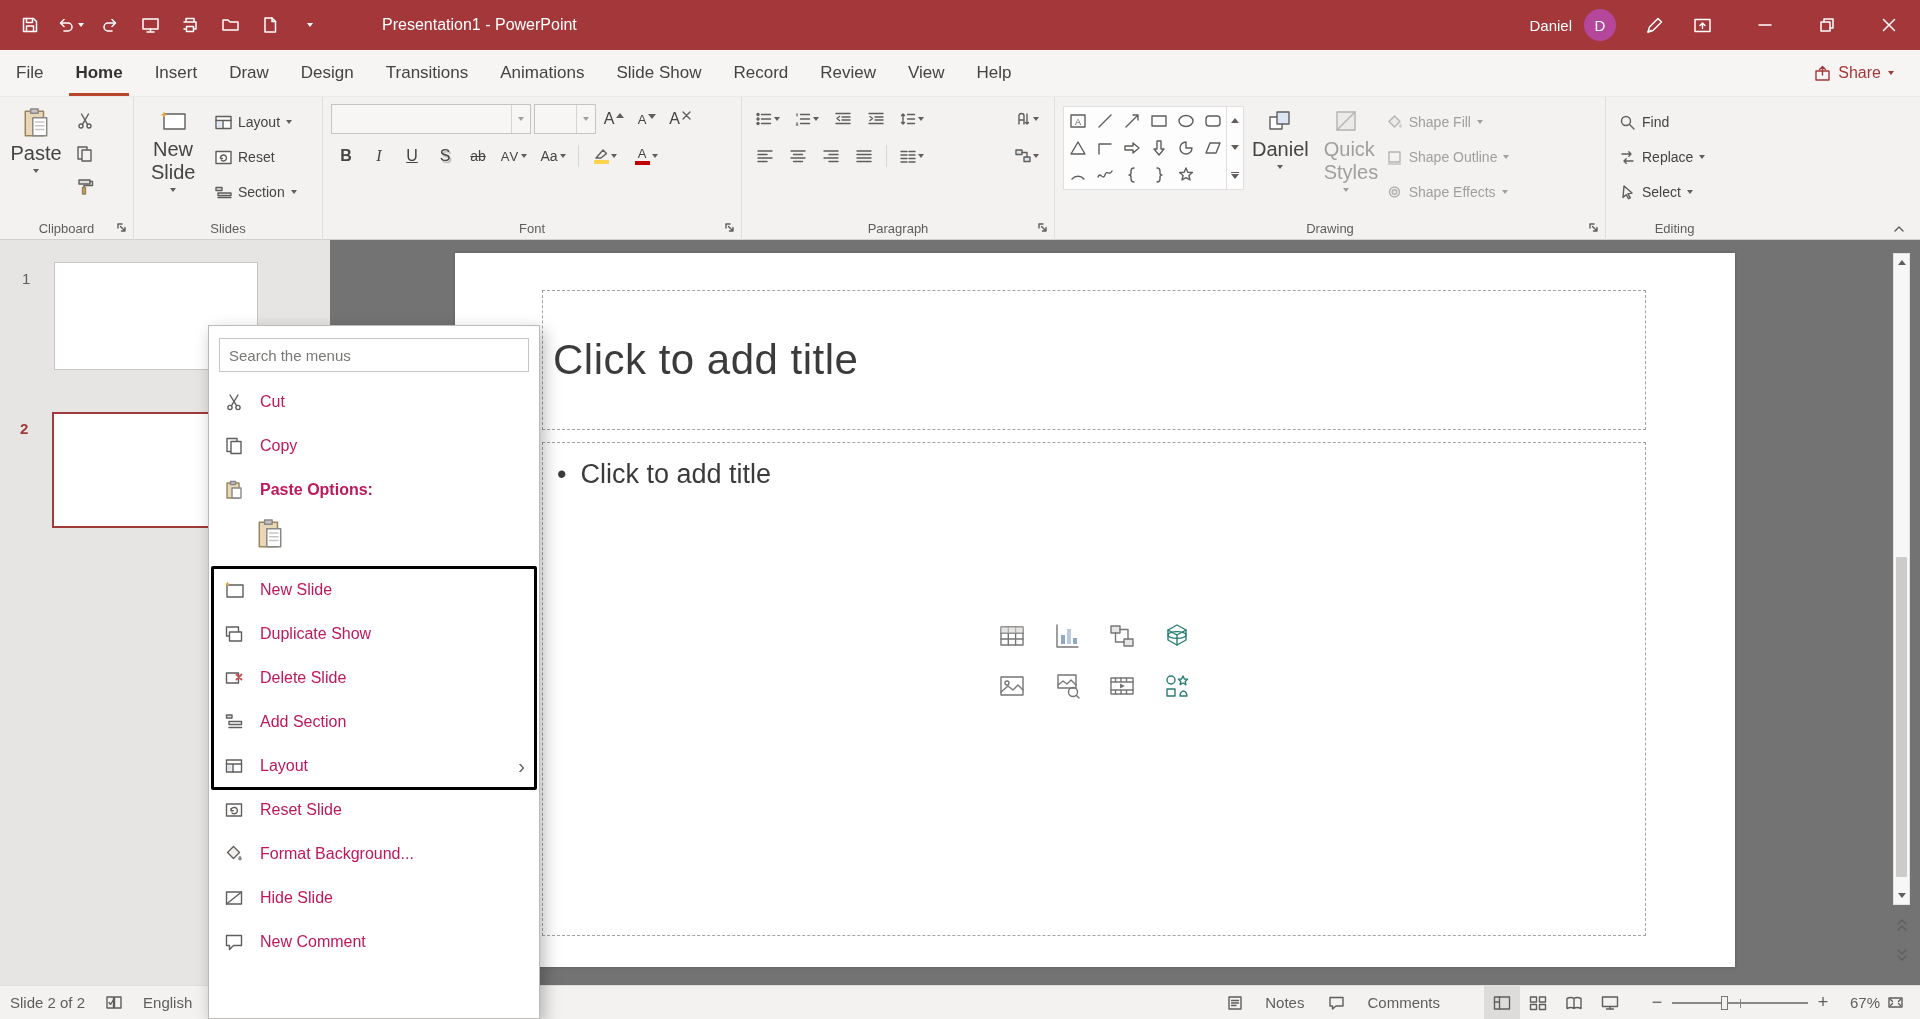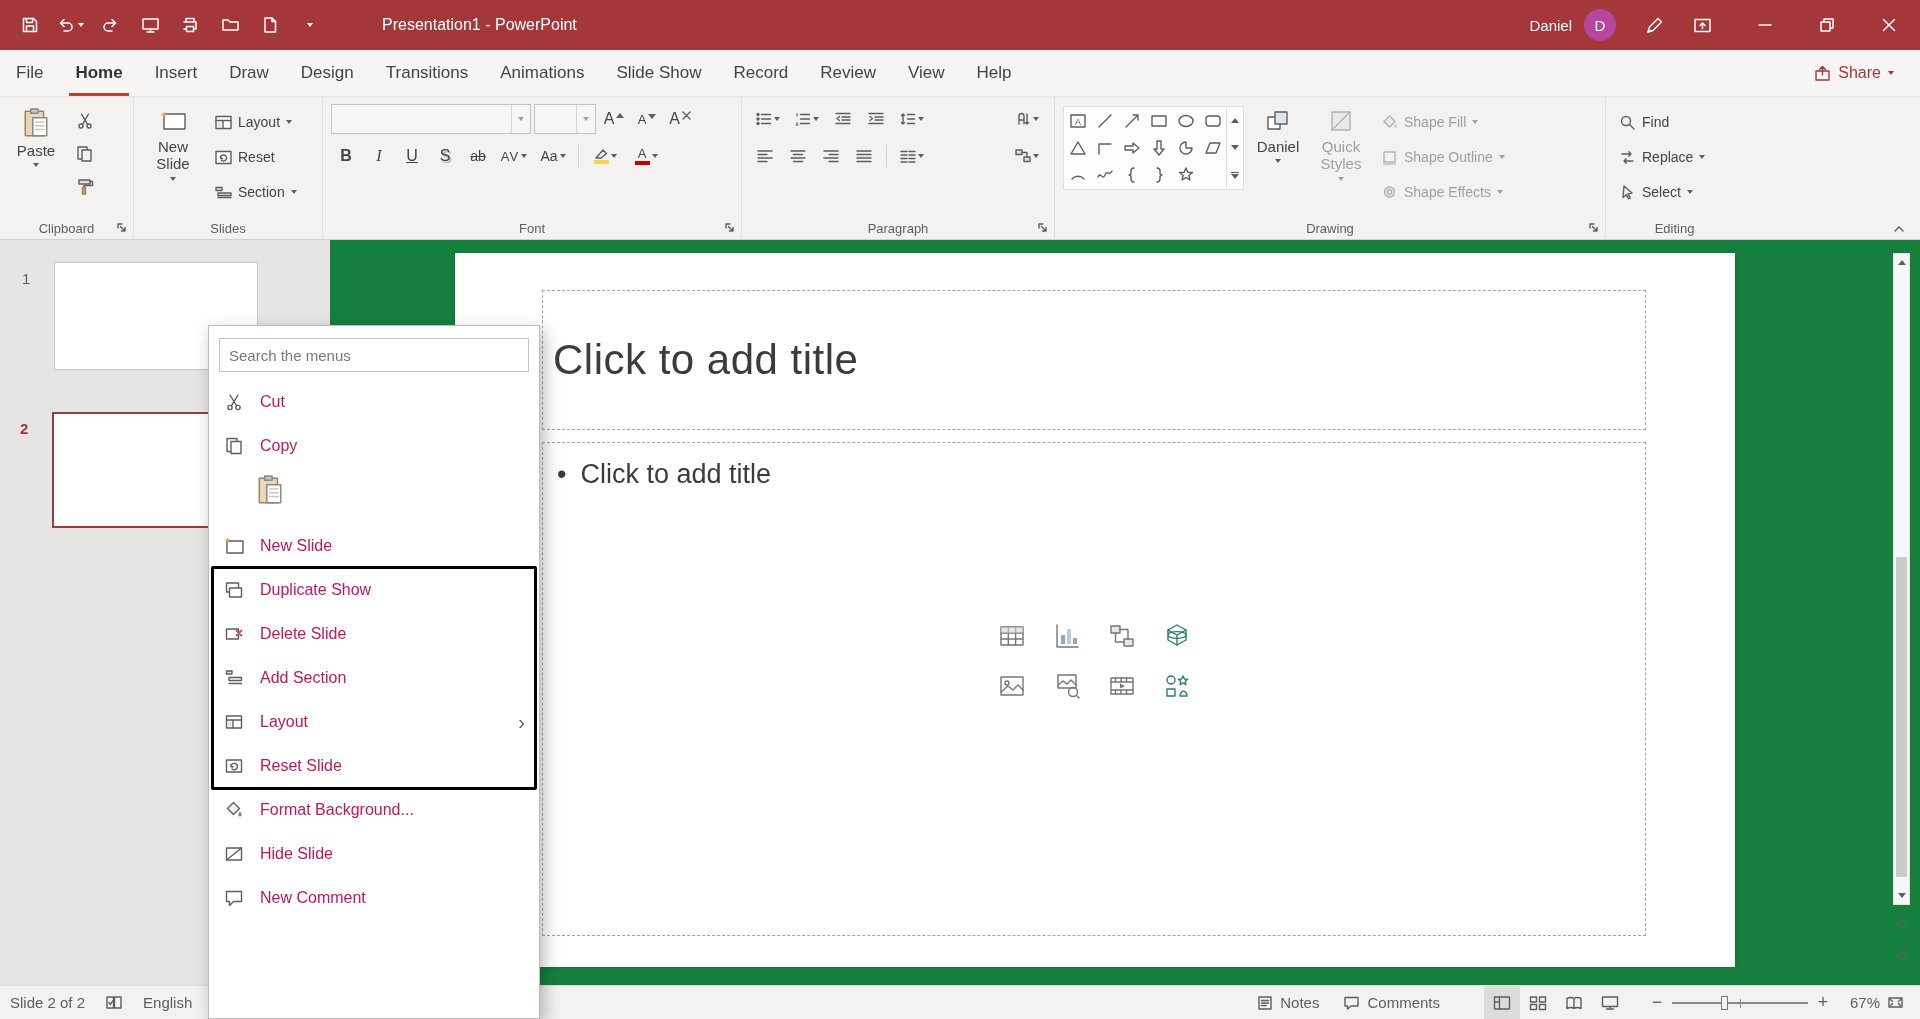--- a/index.html
+++ b/index.html
@@ -30,21 +30,21 @@
 .tab.active::after{content:'';position:absolute;left:10px;right:10px;bottom:0;height:3px;background:#B7472A}
 .share{margin-left:auto;display:flex;align-items:center;gap:7px;padding-right:26px;color:#A4373A;font-size:16px}
 .share .dd{border-top-color:#A4373A}
 
 .ribbon{height:143px;background:#f3f2f1;display:flex;border-bottom:1px solid #d2d0ce;position:relative}
 .r-group{position:relative;height:143px;border-right:1px solid #e1dfdd;padding:7px 8px 26px;display:flex;gap:6px}
 .g-label{position:absolute;bottom:4px;left:0;right:0;text-align:center;font-size:13px;color:#605e5c}
 .launcher{position:absolute;bottom:6px;right:5px;width:14px;height:14px;display:flex;align-items:center;justify-content:center}
 .g-clipboard{width:134px}.g-slides{width:189px}.g-font{width:419px}.g-paragraph{width:313px}.g-drawing{width:551px}.g-editing{width:137px}
 .bigbtn{display:flex;flex-direction:column;align-items:center;gap:4px;padding:4px 2px 0;min-width:56px}
-.blabel{font-size:15px;color:#444;text-align:center;line-height:1.15}
+.blabel{font-size:20px;color:#444;text-align:center;line-height:1.15}
 .blabel.gray{color:#a19f9d}
 .smallcol{display:flex;flex-direction:column;gap:3px;padding-top:2px}
 .sbtn{display:flex;align-items:center;gap:6px;height:32px;padding:0 5px;font-size:14px;color:#444;white-space:nowrap}
 .sbtn.gray{color:#a19f9d}
 .ibtn{width:30px;height:30px;display:flex;align-items:center;justify-content:center;gap:2px}
 .rows{display:flex;flex-direction:column;gap:4px}
 .rrow{display:flex;align-items:center;gap:3px}
 .combo{height:30px;border:1px solid #c6c4c2;background:#f7f6f5;display:flex;align-items:center}
 .combo .carr{width:19px;height:100%;border-left:1px solid #d6d4d2;display:flex;align-items:center;justify-content:center}
 .letter{font-size:16px;color:#444}
@@ -57,39 +57,39 @@
 .sg-col{width:17px;border-left:1px solid #e1dfdd;display:flex;flex-direction:column}
 .sg-col>div{flex:1;display:flex;align-items:center;justify-content:center}
 .tri-up{width:0;height:0;border-left:4px solid transparent;border-right:4px solid transparent;border-bottom:5px solid #605e5c}
 .tri-dn{width:0;height:0;border-left:4px solid transparent;border-right:4px solid transparent;border-top:5px solid #605e5c}
 .ribbon-collapse{position:absolute;right:14px;bottom:5px}
 
 .panel{position:absolute;left:0;top:240px;width:330px;bottom:34px;background:#e6e5e4}
 .slide-num{position:absolute;font-size:15px;color:#605e5c}
 .thumb{position:absolute;background:#fff;border:1px solid #c8c6c4}
 .thumb.sel{border:2px solid #9E3A38}
-.editor{position:absolute;left:330px;top:240px;right:0;bottom:34px;background:#15803d}
+.editor{position:absolute;left:330px;top:240px;right:0;bottom:34px;background:#737373}
 .canvas{position:absolute;left:125px;top:13px;width:1280px;height:714px;background:#fff;box-shadow:0 0 3px rgba(0,0,0,.22)}
 .ph{position:absolute;border:1.5px dashed #a6a4a2}
 .ph-title{left:87px;top:37px;width:1104px;height:140px;display:flex;align-items:center;padding-left:10px}
 .ph-title-text{font-size:42px;font-weight:300;color:#3b3b3b;letter-spacing:.5px}
 .ph-body{left:87px;top:189px;width:1104px;height:494px;padding:16px 0 0 14px}
 .ph-body-line{font-size:27px;color:#3b3b3b;display:flex;gap:14px}
 .ph-icons{position:absolute;left:50%;top:168px;transform:translateX(-50%);display:grid;grid-template-columns:repeat(4,55px);grid-auto-rows:50px;justify-items:center;align-items:center}
 .ph-ic{width:30px;height:30px;display:flex;align-items:center;justify-content:center}
 
 .vscroll{position:absolute;right:10px;top:13px;width:17px;height:652px;background:#f7f7f7;border:1px solid #e4e2e0}
 .vs-arr{position:absolute;left:0;right:0;height:17px;display:flex;align-items:center;justify-content:center}
 .vs-thumb{position:absolute;left:2px;right:2px;top:303px;height:320px;background:#cdcbc9;border-radius:1px}
 .pgbtn{position:absolute;right:10px;width:17px;height:26px;display:flex;flex-direction:column;align-items:center;justify-content:center;gap:1px}
 
 .statusbar{position:absolute;left:0;right:0;bottom:0;height:34px;background:#f3f2f1;border-top:1px solid #e1dfdd;display:flex;align-items:center;font-size:15px;color:#605e5c;z-index:10;padding:0 10px}
 .sb-left{display:flex;align-items:center;gap:20px}
 .sb-right{margin-left:auto;display:flex;align-items:center}
-.sb-btn{display:flex;align-items:center;gap:7px;padding:0 12px;height:34px}
+.sb-btn{display:flex;align-items:center;gap:22px;padding:0 12px;height:34px}
 .viewbtn{width:36px;height:34px;display:flex;align-items:center;justify-content:center}
 .viewbtn.active{background:#dedcda}
 .zoomwrap{display:flex;align-items:center;gap:8px;margin-left:22px}
 .zsign{font-size:18px;color:#605e5c;width:14px;text-align:center}
 .zslider{width:136px;height:16px;position:relative}
 .ztrack{position:absolute;top:7.5px;left:0;right:0;height:1.5px;background:#8a8886}
 .znotch{position:absolute;left:50%;top:4px;width:1px;height:9px;background:#8a8886}
 .zthumb{position:absolute;left:36%;top:1px;width:7px;height:14px;background:#f3f2f1;border:1px solid #7a7876}
 .zpct{width:42px;text-align:right;margin-left:8px}
 
@@ -855,20 +855,30 @@
     </div>
     <div class="cm-item">
       <span class="cm-ic">
           <svg class="ic" width="20" height="20" viewBox="0 0 20 20">
             <rect x="3" y="2.5" width="10" height="13"></rect>
             <rect x="7" y="5.5" width="10" height="12" fill="#fff"></rect>
           </svg>
         </span>
       <span class="cm-label">Copy</span>
     </div>
+    <div class="cm-item cm-header">
+      <span class="cm-ic">
+          <svg class="ic" width="20" height="20" viewBox="0 0 20 20">
+            <rect x="3" y="3" width="12" height="15" fill="#E9D7B9" stroke="#9a8458"></rect>
+            <rect x="6.5" y="1.5" width="5" height="3" fill="#c8c6c4" stroke="#8a8886"></rect>
+            <rect x="8" y="8" width="9" height="10" fill="#fff" stroke="#8a8886"></rect>
+          </svg>
+        </span>
+      <span class="cm-label">Paste Options:</span>
+    </div>
     <div class="cm-paste-row">
       <span class="cm-paste-btn">
           <svg class="ic" width="26" height="30" viewBox="0 0 24 28">
             <rect x="2" y="3" width="17" height="23" fill="#E9D7B9" stroke="#9a8458"></rect>
             <rect x="7" y="1" width="7" height="4" fill="#c8c6c4" stroke="#8a8886"></rect>
             <rect x="9" y="9" width="13" height="17" fill="#fff" stroke="#8a8886"></rect>
             <path d="M11.5 13h8M11.5 16.5h8M11.5 20h8" stroke="#c8c6c4"></path>
           </svg>
         </span>
     </div>

